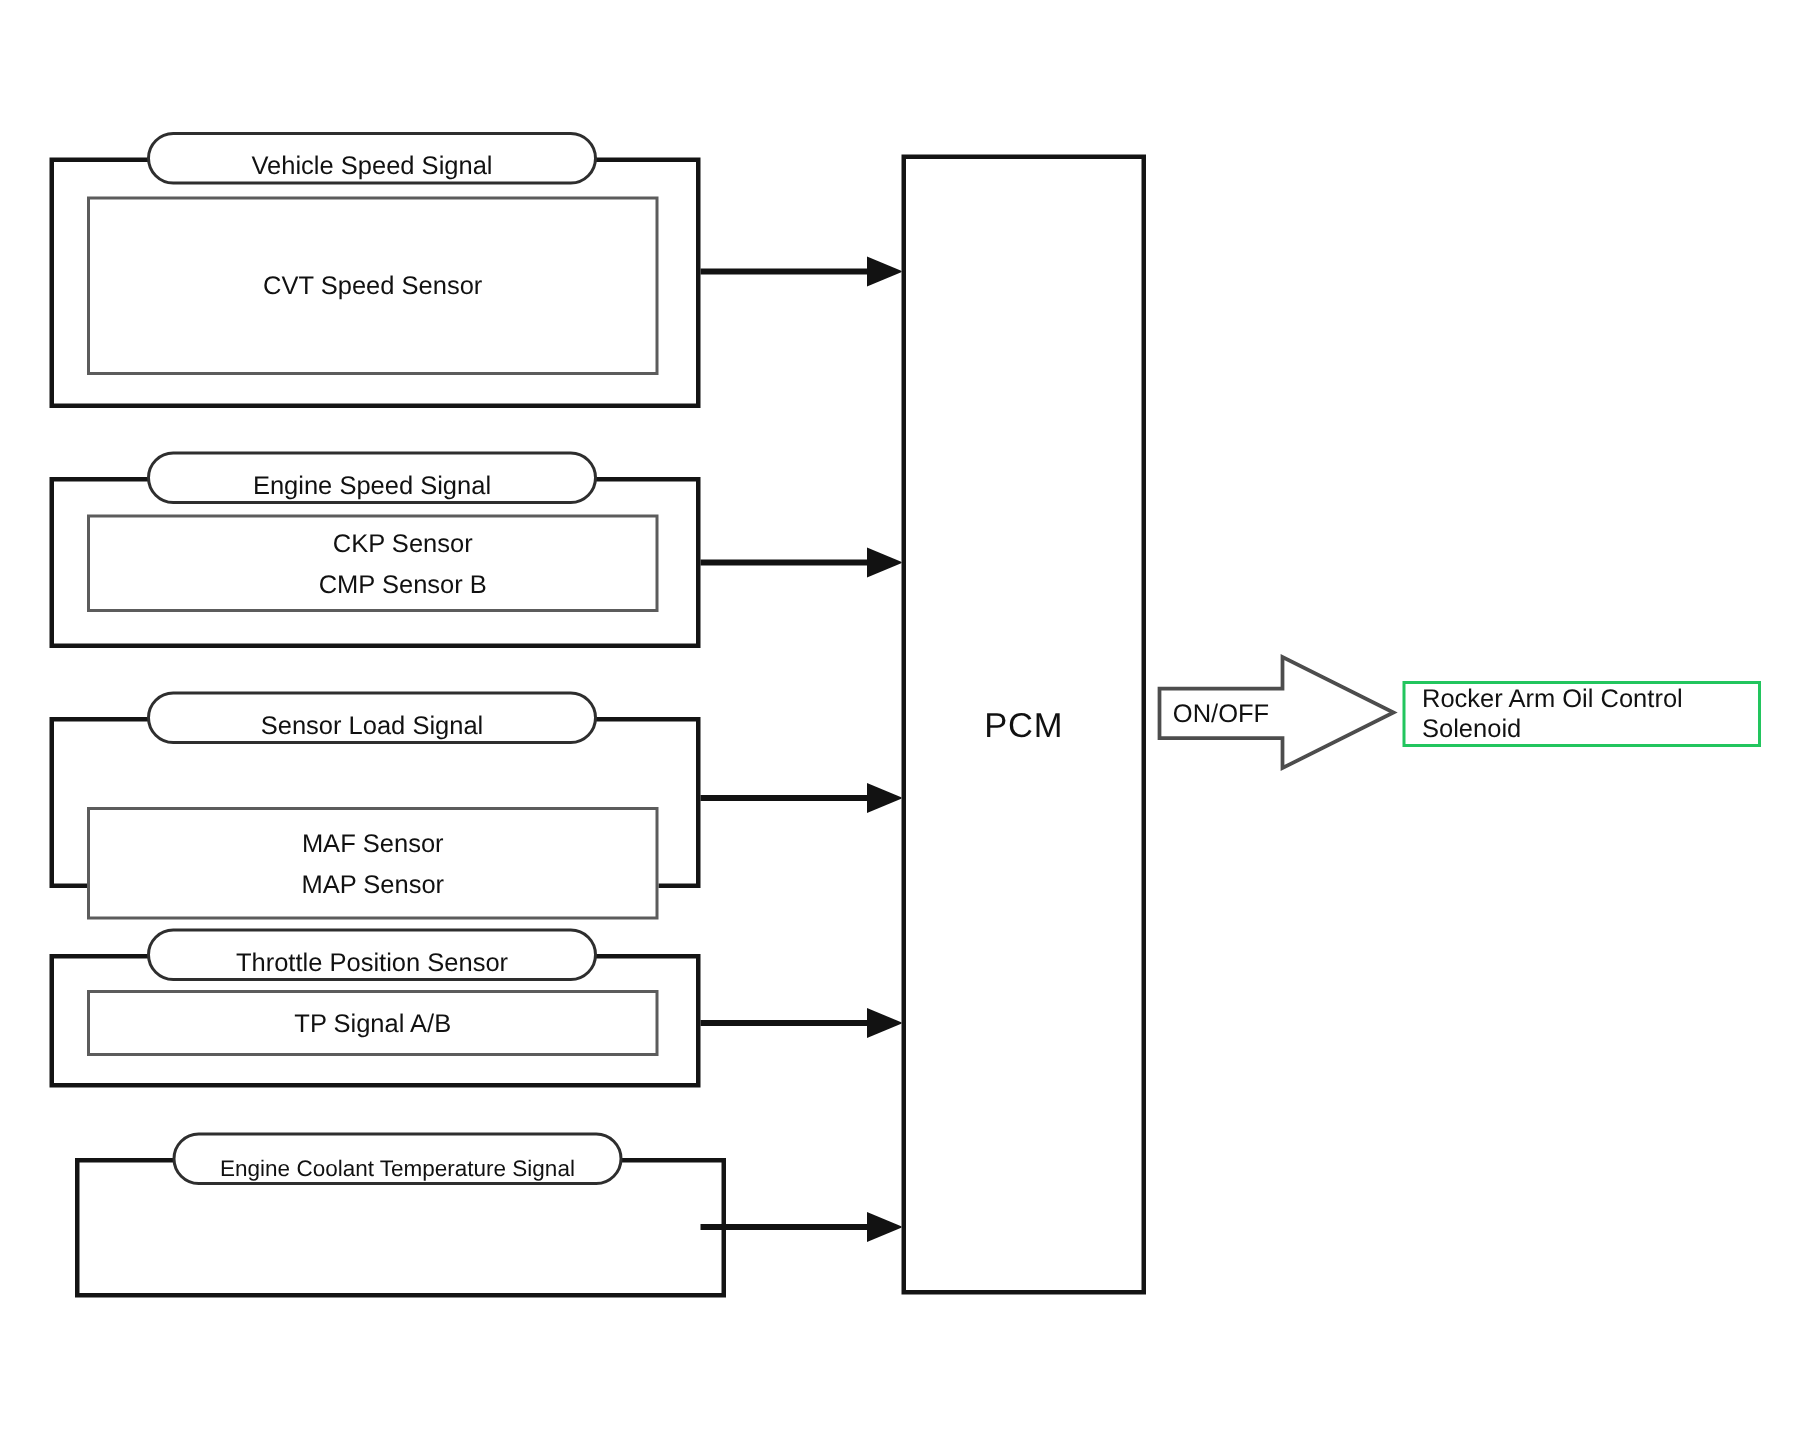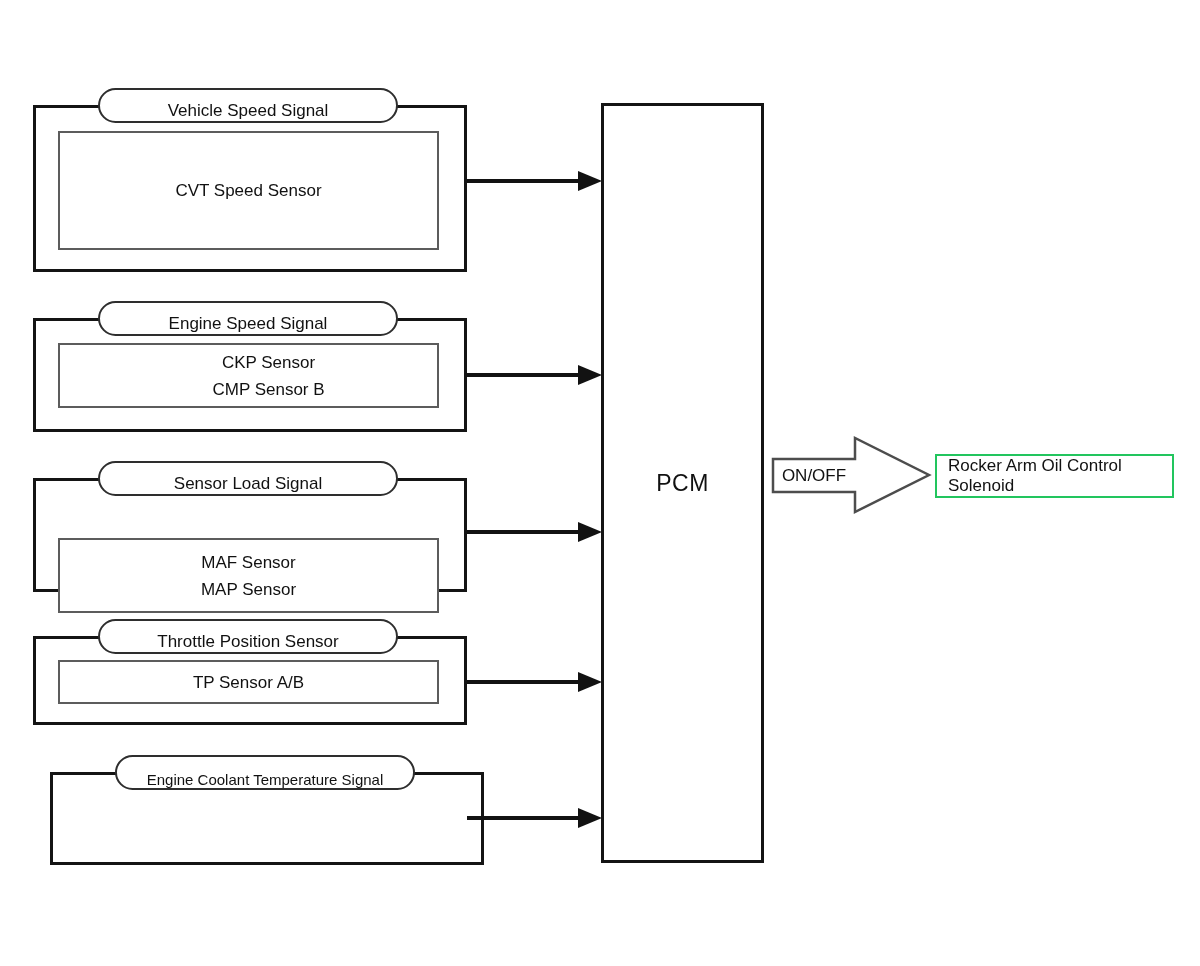--- a/index.html
+++ b/index.html
@@ -104,21 +104,21 @@
       <div>MAF Sensor</div>
       <div>MAP Sensor</div>
     </div>
   </div>
 
   <div class="block b4">
     <div class="pill">
       <span>Throttle Position Sensor</span>
     </div>
     <div class="inner">
-      <div>TP Sensor A/B</div>
+      <div>TP Signal A/B</div>
     </div>
   </div>
 
   <div class="block b5">
     <div class="pill small">
       <span>Engine Coolant Temperature Signal</span>
     </div>
   </div>
 
   <div class="aline" style="top:179px"></div>

